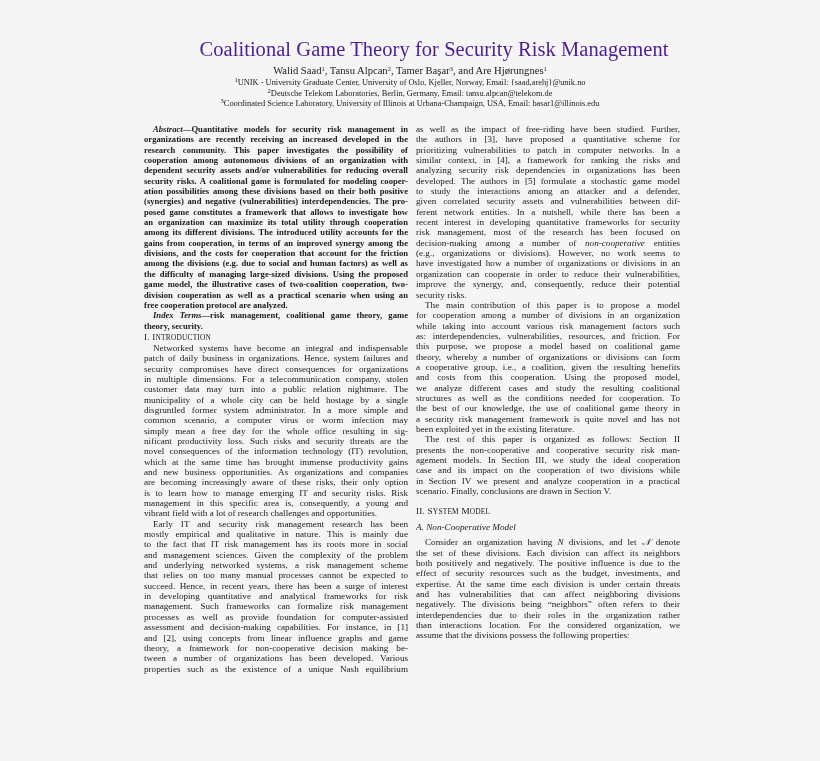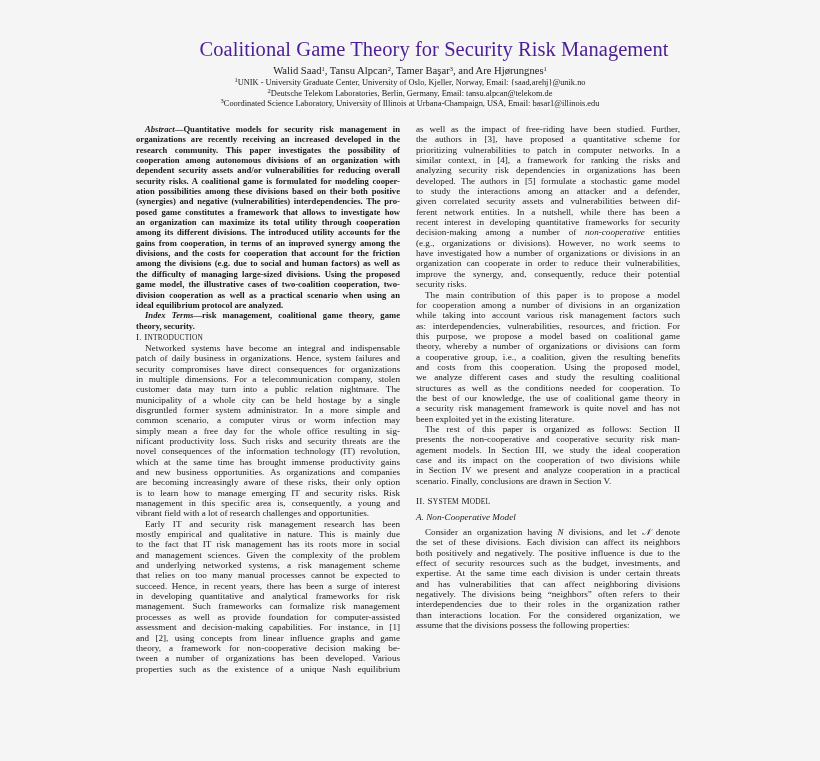--- a/index.html
+++ b/index.html
@@ -48,21 +48,21 @@
   }
   .affil sup, .authors sup {
     font-size: 6.5px;
     vertical-align: 3px;
     line-height: 0;
   }
   .col {
     position: absolute;
     top: 124px;
   }
-  .col-left { left: 136px; width: 264px; }
+  .col-left { left: 144px; width: 264px; }
   .col-right { left: 416px; width: 264px; }
   .ln {
     display: block;
     height: 10.35px;
     font-size: 9.15px;
     line-height: 10.35px;
     white-space: nowrap;
     text-align: justify;
     text-align-last: justify;
     overflow: visible;
@@ -122,21 +122,21 @@
       <span class="ln bold">(synergies) and negative (vulnerabilities) interdependencies. The pro-</span>
       <span class="ln bold">posed game constitutes a framework that allows to investigate how</span>
       <span class="ln bold">an organization can maximize its total utility through cooperation</span>
       <span class="ln bold">among its different divisions. The introduced utility accounts for the</span>
       <span class="ln bold">gains from cooperation, in terms of an improved synergy among the</span>
       <span class="ln bold">divisions, and the costs for cooperation that account for the friction</span>
       <span class="ln bold">among the divisions (e.g. due to social and human factors) as well as</span>
       <span class="ln bold">the difficulty of managing large-sized divisions. Using the proposed</span>
       <span class="ln bold">game model, the illustrative cases of two-coalition cooperation, two-</span>
       <span class="ln bold">division cooperation as well as a practical scenario when using an</span>
-      <span class="ln bold last">ideal equilibrium protocol are analyzed.</span>
+      <span class="ln bold last">free cooperation protocol are analyzed.</span>
     </div>
 
     <div>
       <span class="ln bold indent"><span class="itb">Index Terms</span><span>—</span><span>risk management, coalitional game theory, game</span></span>
       <span class="ln bold last">theory, security.</span>
     </div>
 
     <span class="sec"><span>I.</span> <span>I</span><span class="sc">NTRODUCTION</span></span>
 
     <div>
@@ -182,20 +182,21 @@
       <span class="ln">as well as the impact of free-riding have been studied. Further,</span>
       <span class="ln">the authors in [3], have proposed a quantitative scheme for</span>
       <span class="ln">prioritizing vulnerabilities to patch in computer networks. In a</span>
       <span class="ln">similar context, in [4], a framework for ranking the risks and</span>
       <span class="ln">analyzing security risk dependencies in organizations has been</span>
       <span class="ln">developed. The authors in [5] formulate a stochastic game model</span>
       <span class="ln">to study the interactions among an attacker and a defender,</span>
       <span class="ln">given correlated security assets and vulnerabilities between dif-</span>
       <span class="ln">ferent network entities. In a nutshell, while there has been a</span>
       <span class="ln">recent interest in developing quantitative frameworks for security</span>
+      <span class="ln">risk management, most of the research has been focused on</span>
       <span class="ln"><span>decision-making among a number of </span><span class="it">non-cooperative</span><span> entities</span></span>
       <span class="ln">(e.g., organizations or divisions). However, no work seems to</span>
       <span class="ln">have investigated how a number of organizations or divisions in an</span>
       <span class="ln">organization can cooperate in order to reduce their vulnerabilities,</span>
       <span class="ln">improve the synergy, and, consequently, reduce their potential</span>
       <span class="ln last">security risks.</span>
     </div>
     <div>
       <span class="ln indent">The main contribution of this paper is to propose a model</span>
       <span class="ln">for cooperation among a number of divisions in an organization</span>

